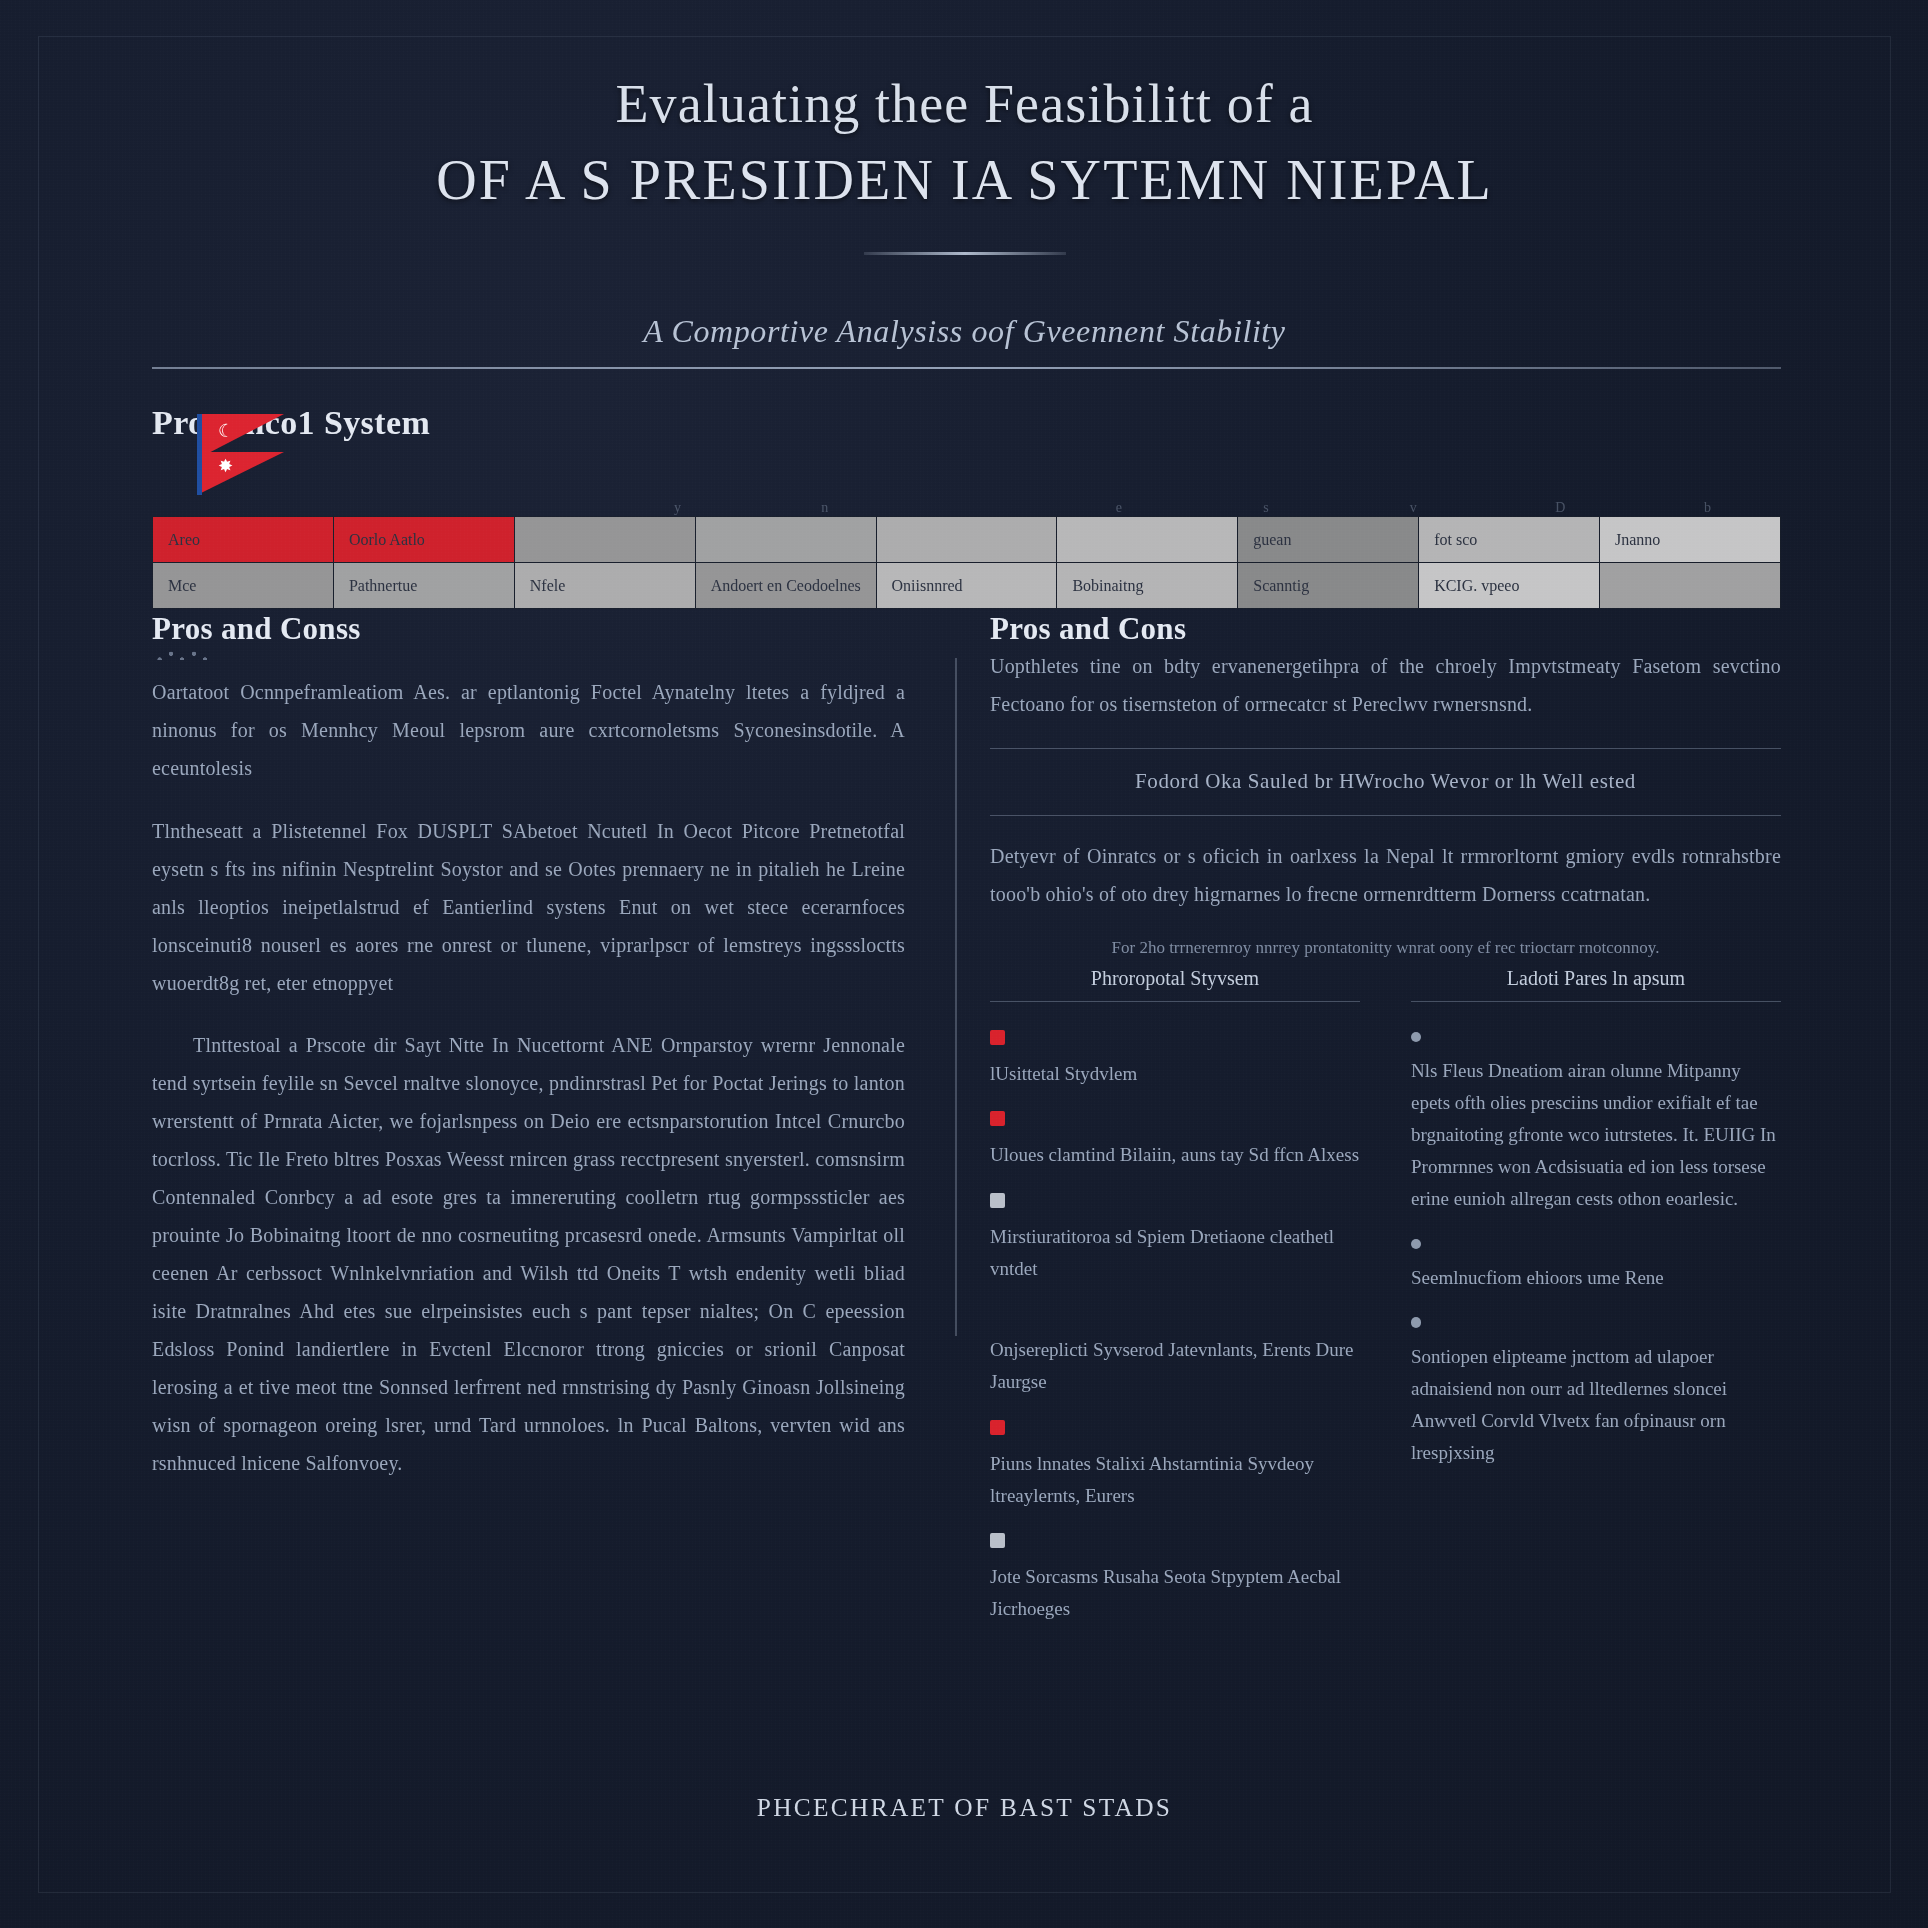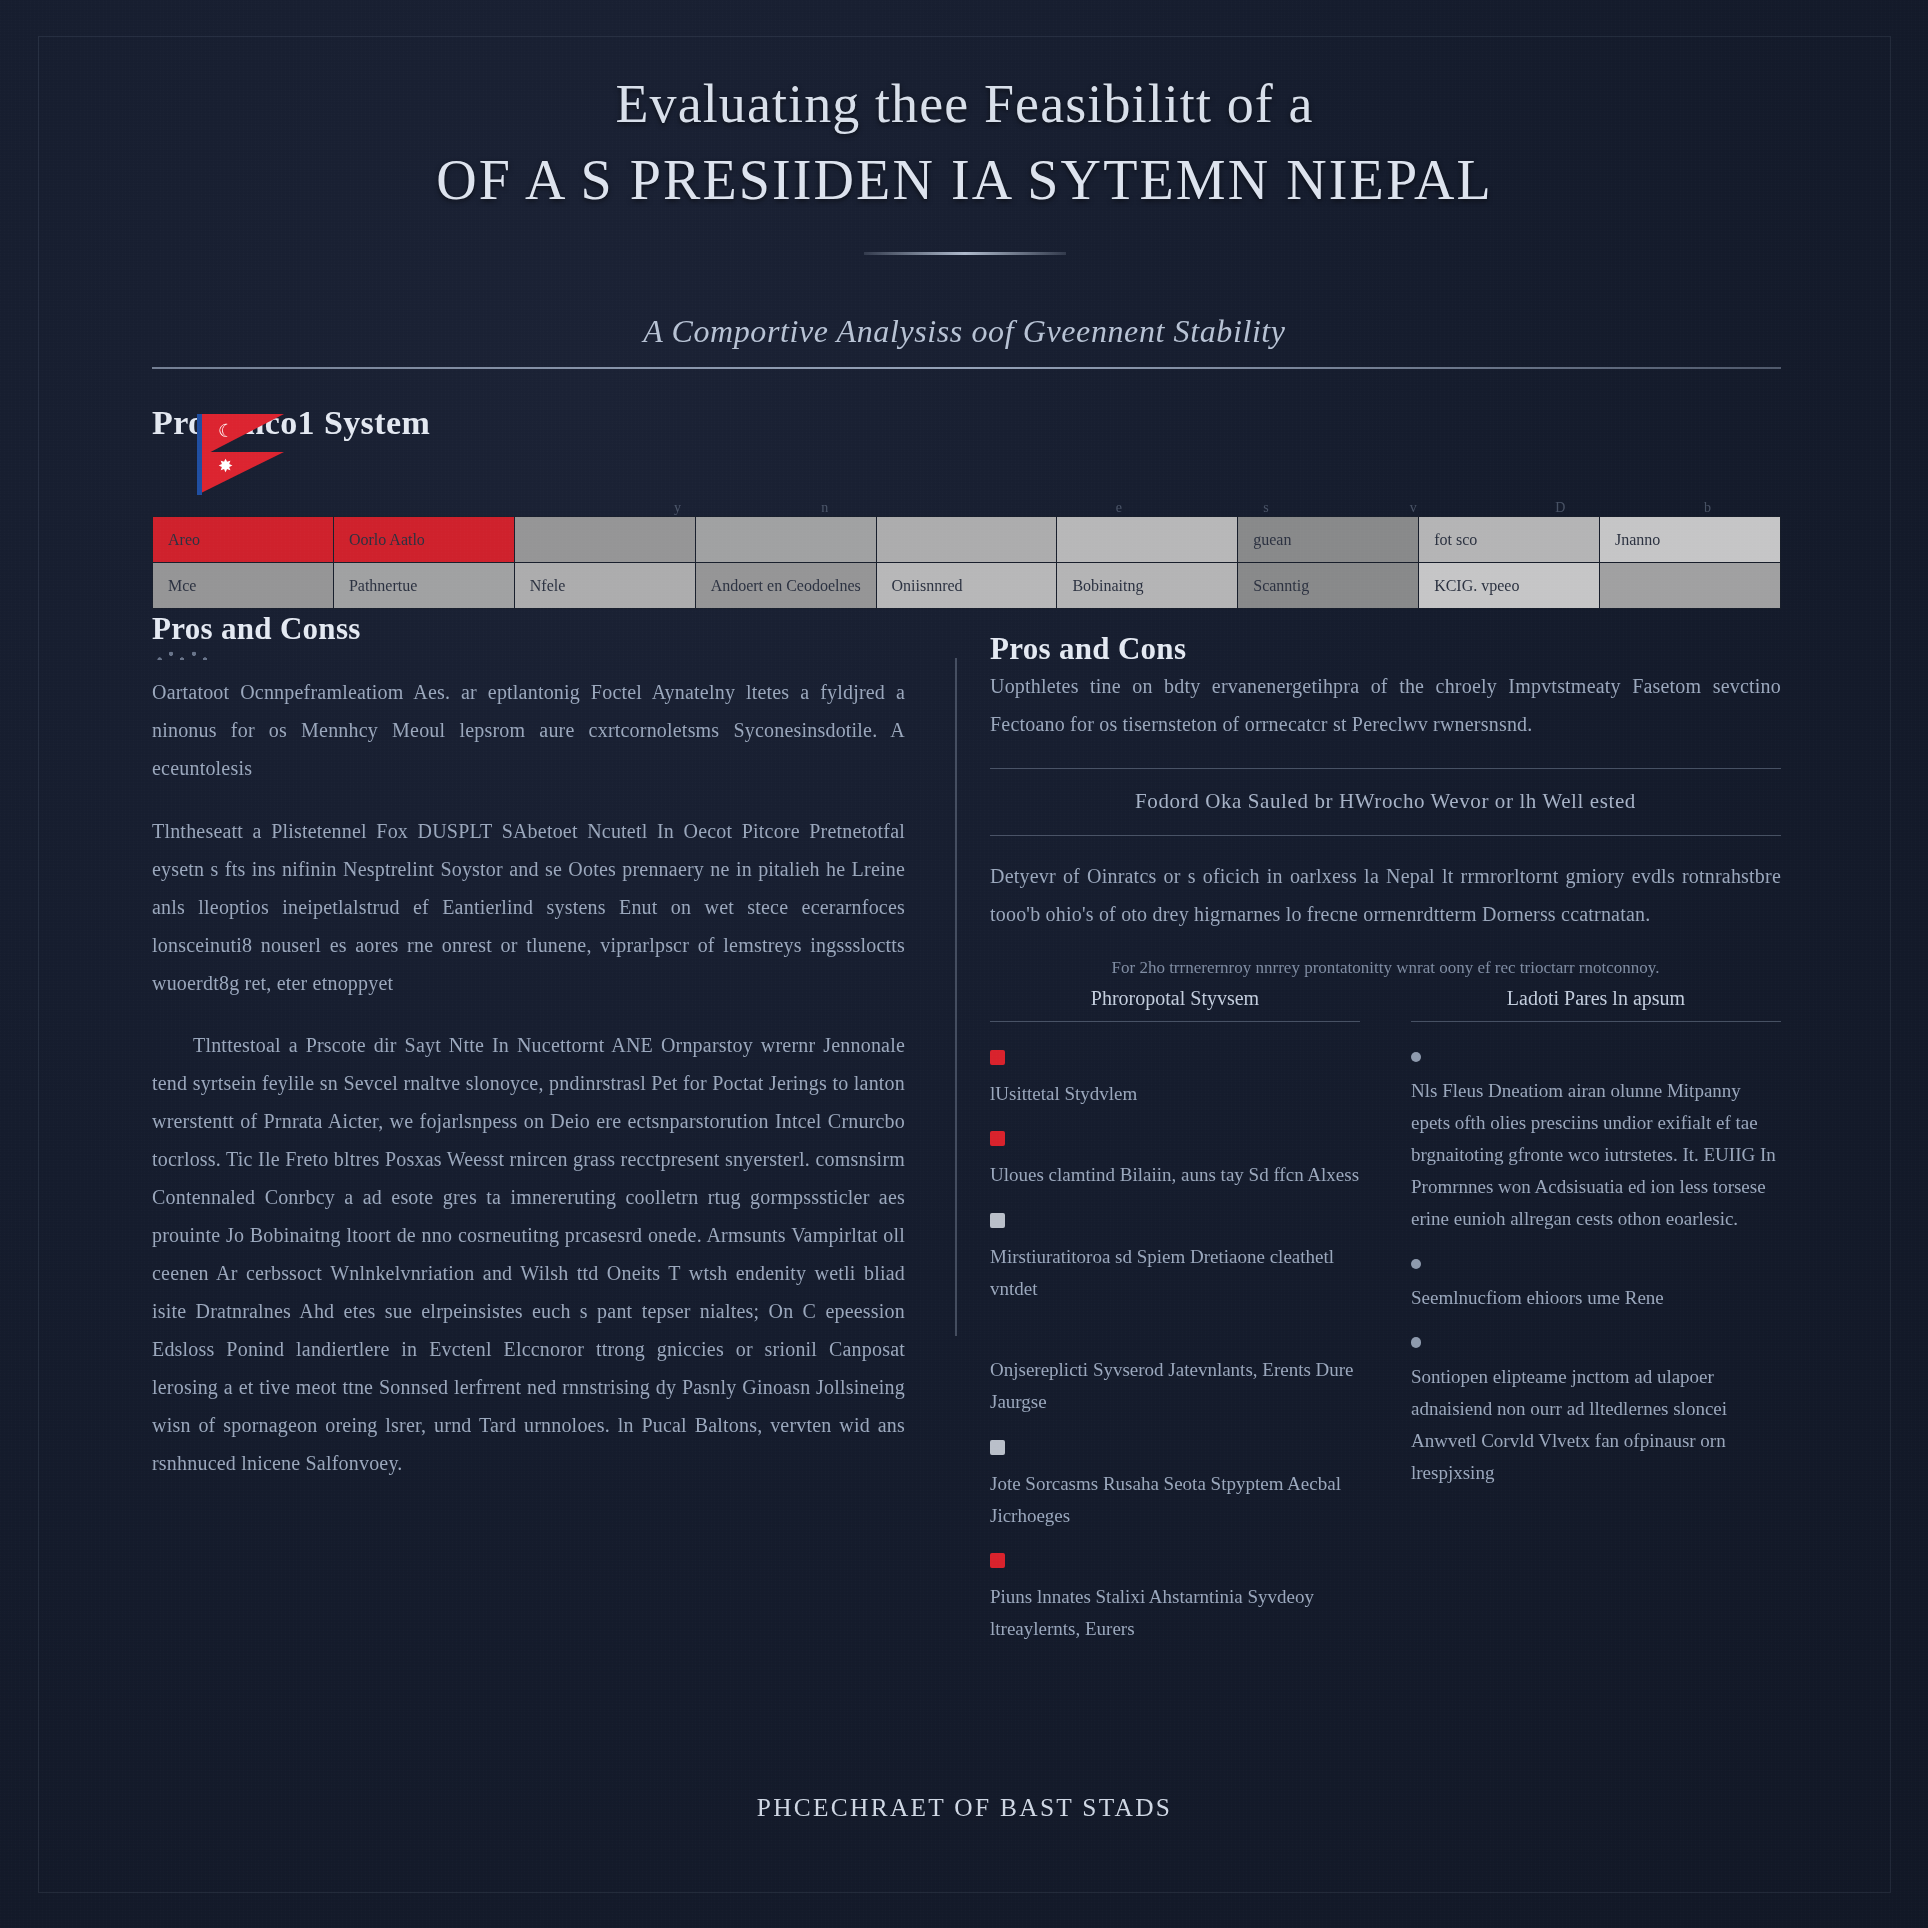--- a/index.html
+++ b/index.html
@@ -177,21 +177,21 @@
   td.g7    { background: #cfcfcf; color: #3c3f47; }
 
   
   .col-left {
     position: absolute;
     left: 113px; top: 574px;
     width: 753px;
   }
   .col-right {
     position: absolute;
-    left: 951px; top: 594px;
+    left: 951px; top: 574px;
     width: 791px;
   }
   .col-divider {
     position: absolute;
     left: 916px; top: 621px;
     width: 1.9px; height: 678px;
     background: rgba(190,205,228,.28);
   }
   .col-title {
     font-size: 31px;
@@ -393,26 +393,26 @@
             </li>
             <li>
               <span class="sw gray"></span>
               <span>Mirstiuratitoroa sd Spiem Dretiaone cleathetl vntdet</span>
             </li>
             <li>
               <span class="sw none"></span>
               <span>Onjsereplicti Syvserod Jatevnlants, Erents Dure Jaurgse</span>
             </li>
             <li>
+              <span class="sw red"></span>
+              <span>Piuns lnnates Stalixi Ahstarntinia Syvdeoy ltreaylernts, Eurers</span>
+            </li>
+            <li>
               <span class="sw gray"></span>
               <span>Jote Sorcasms Rusaha Seota Stpyptem Aecbal Jicrhoeges</span>
-            </li>
-            <li>
-              <span class="sw red"></span>
-              <span>Piuns lnnates Stalixi Ahstarntinia Syvdeoy ltreaylernts, Eurers</span>
             </li>
           </ul>
         </div>
 
         <div class="list-col">
           <div class="list-head">Ladoti Pares ln apsum</div>
           <ul class="bullets">
             <li>
               <span class="dot"></span>
               <span>Nls Fleus Dneatiom airan olunne Mitpanny epets ofth olies presciins undior exifialt ef tae brgnaitoting gfronte wco iutrstetes. It. EUIIG In Promrnnes won Acdsisuatia ed ion less torsese erine eunioh allregan cests othon eoarlesic.</span>

